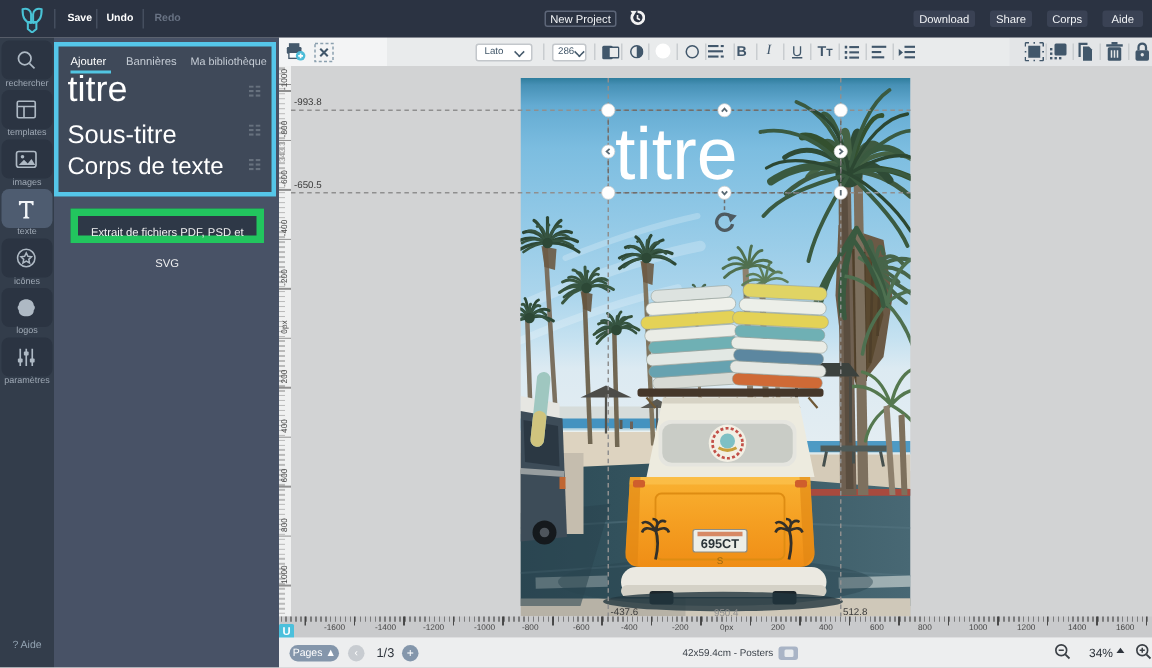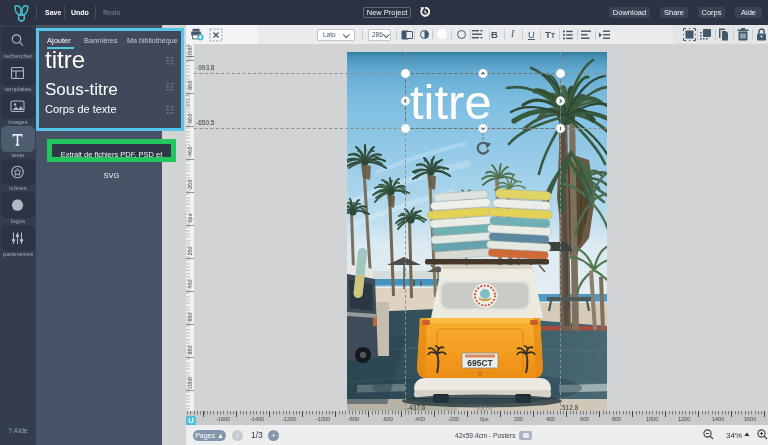--- a/index.html
+++ b/index.html
@@ -7,21 +7,21 @@
   body { position:relative; background:#d2d3d4; }
   .abs { position:absolute; }
   #topbar { position:absolute; left:0; top:0; width:768px; height:25px; background:#2b3342; z-index:30; }
   #topbar .sep { position:absolute; top:6px; width:1px; height:13px; background:#454e5e; }
   .tbtxt { position:absolute; top:0; height:25px; line-height:25px; font-size:7px; font-weight:bold; color:#fff; }
   .navbtn { position:absolute; top:7px; height:11px; line-height:11px; font-size:7.5px; color:#f2f4f6; background:#3a4254; border-radius:2px; text-align:center; }
   #rail { position:absolute; left:0; top:25px; width:36px; height:420px; background:#333d4b; z-index:25; }
   .tile { position:absolute; left:1px; width:34px; height:26px; background:#2b3442; border-radius:5px; }
   .tile.active { background:#4e5c70; }
   .raillbl { position:absolute; left:0; width:36px; text-align:center; font-size:6px; color:#9fa9b5; }
-  #panel { position:absolute; left:36px; top:25px; width:126px; height:420px; background:#485266; z-index:24; }
+  #panel { position:absolute; left:36px; top:25px; width:150px; height:420px; background:#485266; z-index:24; }
   #bluebox { position:absolute; left:0px; top:3px; width:148px; height:103px; background:#3f4959; border:3px solid #55c6e9; }
   .tab { position:absolute; top:5px; font-size:7.5px; color:#c6cdd6; }
   .pitem { position:absolute; left:6px; color:#fff; white-space:nowrap; }
   .dragic { position:absolute; right:7px; opacity:.38; }
   #extrait { position:absolute; left:11px; top:114px; width:129px; height:23px; background:#2e3847; border:5px solid #22c55e; color:#f2f2f2; font-size:7.5px; line-height:21px; text-align:center; }
   #aide { position:absolute; left:0; top:402px; width:36px; text-align:center; font-size:7px; color:#93a3b2; }
   #toolbar { position:absolute; left:186px; top:25px; width:582px; height:19px; background:#e9ebec; z-index:20; }
   #tb-left { position:absolute; left:0; top:0; width:72px; height:19px; background:#f3f4f5; }
   #tb-right { position:absolute; left:487px; top:0; width:95px; height:19px; background:#e3e5e7; }
   .tsep { position:absolute; top:4px; width:1px; height:11px; background:#c9cdd0; }
@@ -129,21 +129,21 @@
 </div>
 
 <div id="panel">
   <div id="bluebox">
     <div class="tab" style="left:8px;color:#fff">Ajouter</div>
     <div style="position:absolute;left:8px;top:15.5px;width:27px;height:2px;background:#52c6e2"></div>
     <div class="tab" style="left:45px">Bannières</div>
     <div class="tab" style="left:88px;font-size:7.2px;">Ma bibliothèque</div>
     <div class="pitem" style="top:15px;font-size:24px;">titre</div>
     <div class="pitem" style="top:49px;font-size:17px;">Sous-titre</div>
-    <div class="pitem" style="top:72px;font-size:11px;">Corps de texte</div>
+    <div class="pitem" style="top:72px;font-size:16px;">Corps de texte</div>
     <svg class="dragic" style="top:26px" width="8" height="8" viewBox="0 0 8 8">
         <g fill="#aab2bc">
           <rect x="0" y="0" width="3" height="1.4"></rect>
           <rect x="4.5" y="0" width="3" height="1.4"></rect>
           <rect x="0" y="3" width="3" height="1.4"></rect>
           <rect x="4.5" y="3" width="3" height="1.4"></rect>
           <rect x="0" y="6" width="3" height="1.4"></rect>
           <rect x="4.5" y="6" width="3" height="1.4"></rect>
         </g>
       </svg>

